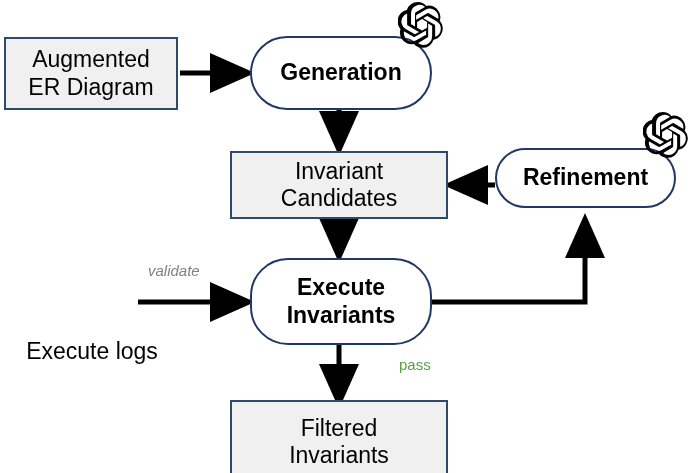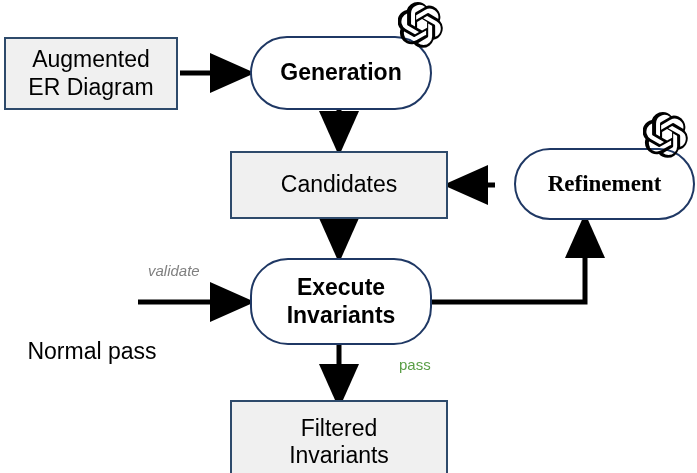--- a/index.html
+++ b/index.html
@@ -101,24 +101,25 @@
   <div class="node rect-node" style="left:4px; top:37px; width:174px; height:73px;">
     <span class="line">Augmented</span>
     <span class="line">ER Diagram</span>
   </div>
 
   <div class="node round-node" style="left:250px; top:36px; width:182px; height:74px;">
     <span class="line">Generation</span>
   </div>
 
   <div class="node rect-node" style="left:230px; top:151px; width:218px; height:68px;">
+    <span class="line">Invariant</span>
     <span class="line">Candidates</span>
   </div>
 
-  <div class="node round-node" style="left:514px; top:148px; width:181px; height:72px;font-family:Liberation Serif, serif;">
+  <div class="node round-node" style="left:495px; top:148px; width:181px; height:60px;">
     <span class="line">Refinement</span>
   </div>
 
   <div class="node round-node" style="left:250px; top:258px; width:182px; height:87px;">
     <span class="line">Execute</span>
     <span class="line">Invariants</span>
   </div>
 
   <div class="node rect-node" style="left:230px; top:400px; width:218px; height:84px;">
     <span class="line">Filtered</span>
@@ -136,15 +137,15 @@
     </svg>
   </div>
 
   <div class="icon-wrap" style="left:643px; top:112px; width:46px; height:46px;">
     <svg viewBox="0 0 48 48" width="46" height="46">
       <path fill="#000000" d="M43.6 19.6a11.9 11.9 0 0 0-1.02-9.78 12.07 12.07 0 0 0-12.98-5.77A11.93 11.93 0 0 0 20.64.04a12.07 12.07 0 0 0-11.5 8.33 11.92 11.92 0 0 0-7.97 5.78 12.05 12.05 0 0 0 1.48 14.13 11.9 11.9 0 0 0 1.02 9.78 12.07 12.07 0 0 0 12.98 5.77 11.92 11.92 0 0 0 8.96 3.99 12.07 12.07 0 0 0 11.51-8.34 11.92 11.92 0 0 0 7.96-5.78 12.05 12.05 0 0 0-1.49-14.12zM26.63 44.9a8.95 8.95 0 0 1-5.75-2.07l.28-.16 9.55-5.5c.49-.28.79-.8.78-1.36V22.4l4.04 2.33c.04.02.07.06.08.11v11.13a8.99 8.99 0 0 1-8.98 8.94zM7.32 36.66a8.9 8.9 0 0 1-1.07-6l.28.17 9.56 5.5c.48.29 1.08.29 1.57 0l11.67-6.72v4.66a.15.15 0 0 1-.6.13l-9.66 5.57a9 9 0 0 1-12.26-3.3zM4.81 15.89a8.94 8.94 0 0 1 4.67-3.93v11.32c0 .56.3 1.07.78 1.35l11.62 6.7-4.05 2.33a.15.15 0 0 1-.14.01L8.03 28.14a8.99 8.99 0 0 1-3.29-12.25zm33.17 7.7-11.67-6.75 4.04-2.33a.15.15 0 0 1 .14-.01l9.66 5.57a8.98 8.98 0 0 1-1.38 16.2V24.94a1.55 1.55 0 0 0-.79-1.35zm4.02-6.04-.28-.17-9.53-5.55a1.56 1.56 0 0 0-1.58 0l-11.66 6.72v-4.66a.14.14 0 0 1 .05-.13l9.66-5.57a9 9 0 0 1 13.35 9.3zM17.74 25.6l-4.05-2.33a.15.15 0 0 1-.07-.1V12.03a8.98 8.98 0 0 1 14.73-6.9l-.28.16-9.55 5.5c-.48.28-.78.8-.78 1.35v13.43zm2.2-4.74 5.2-3 5.2 3v6l-5.2 3-5.2-3v-6z"></path>
     </svg>
   </div>
 
 
-  <div class="caption" style="left:16px; top:338px; width:152px;">Normal pass</div>
+  <div class="caption" style="left:16px; top:338px; width:152px;">Execute logs</div>
 
 </div>
 
 </body></html>

